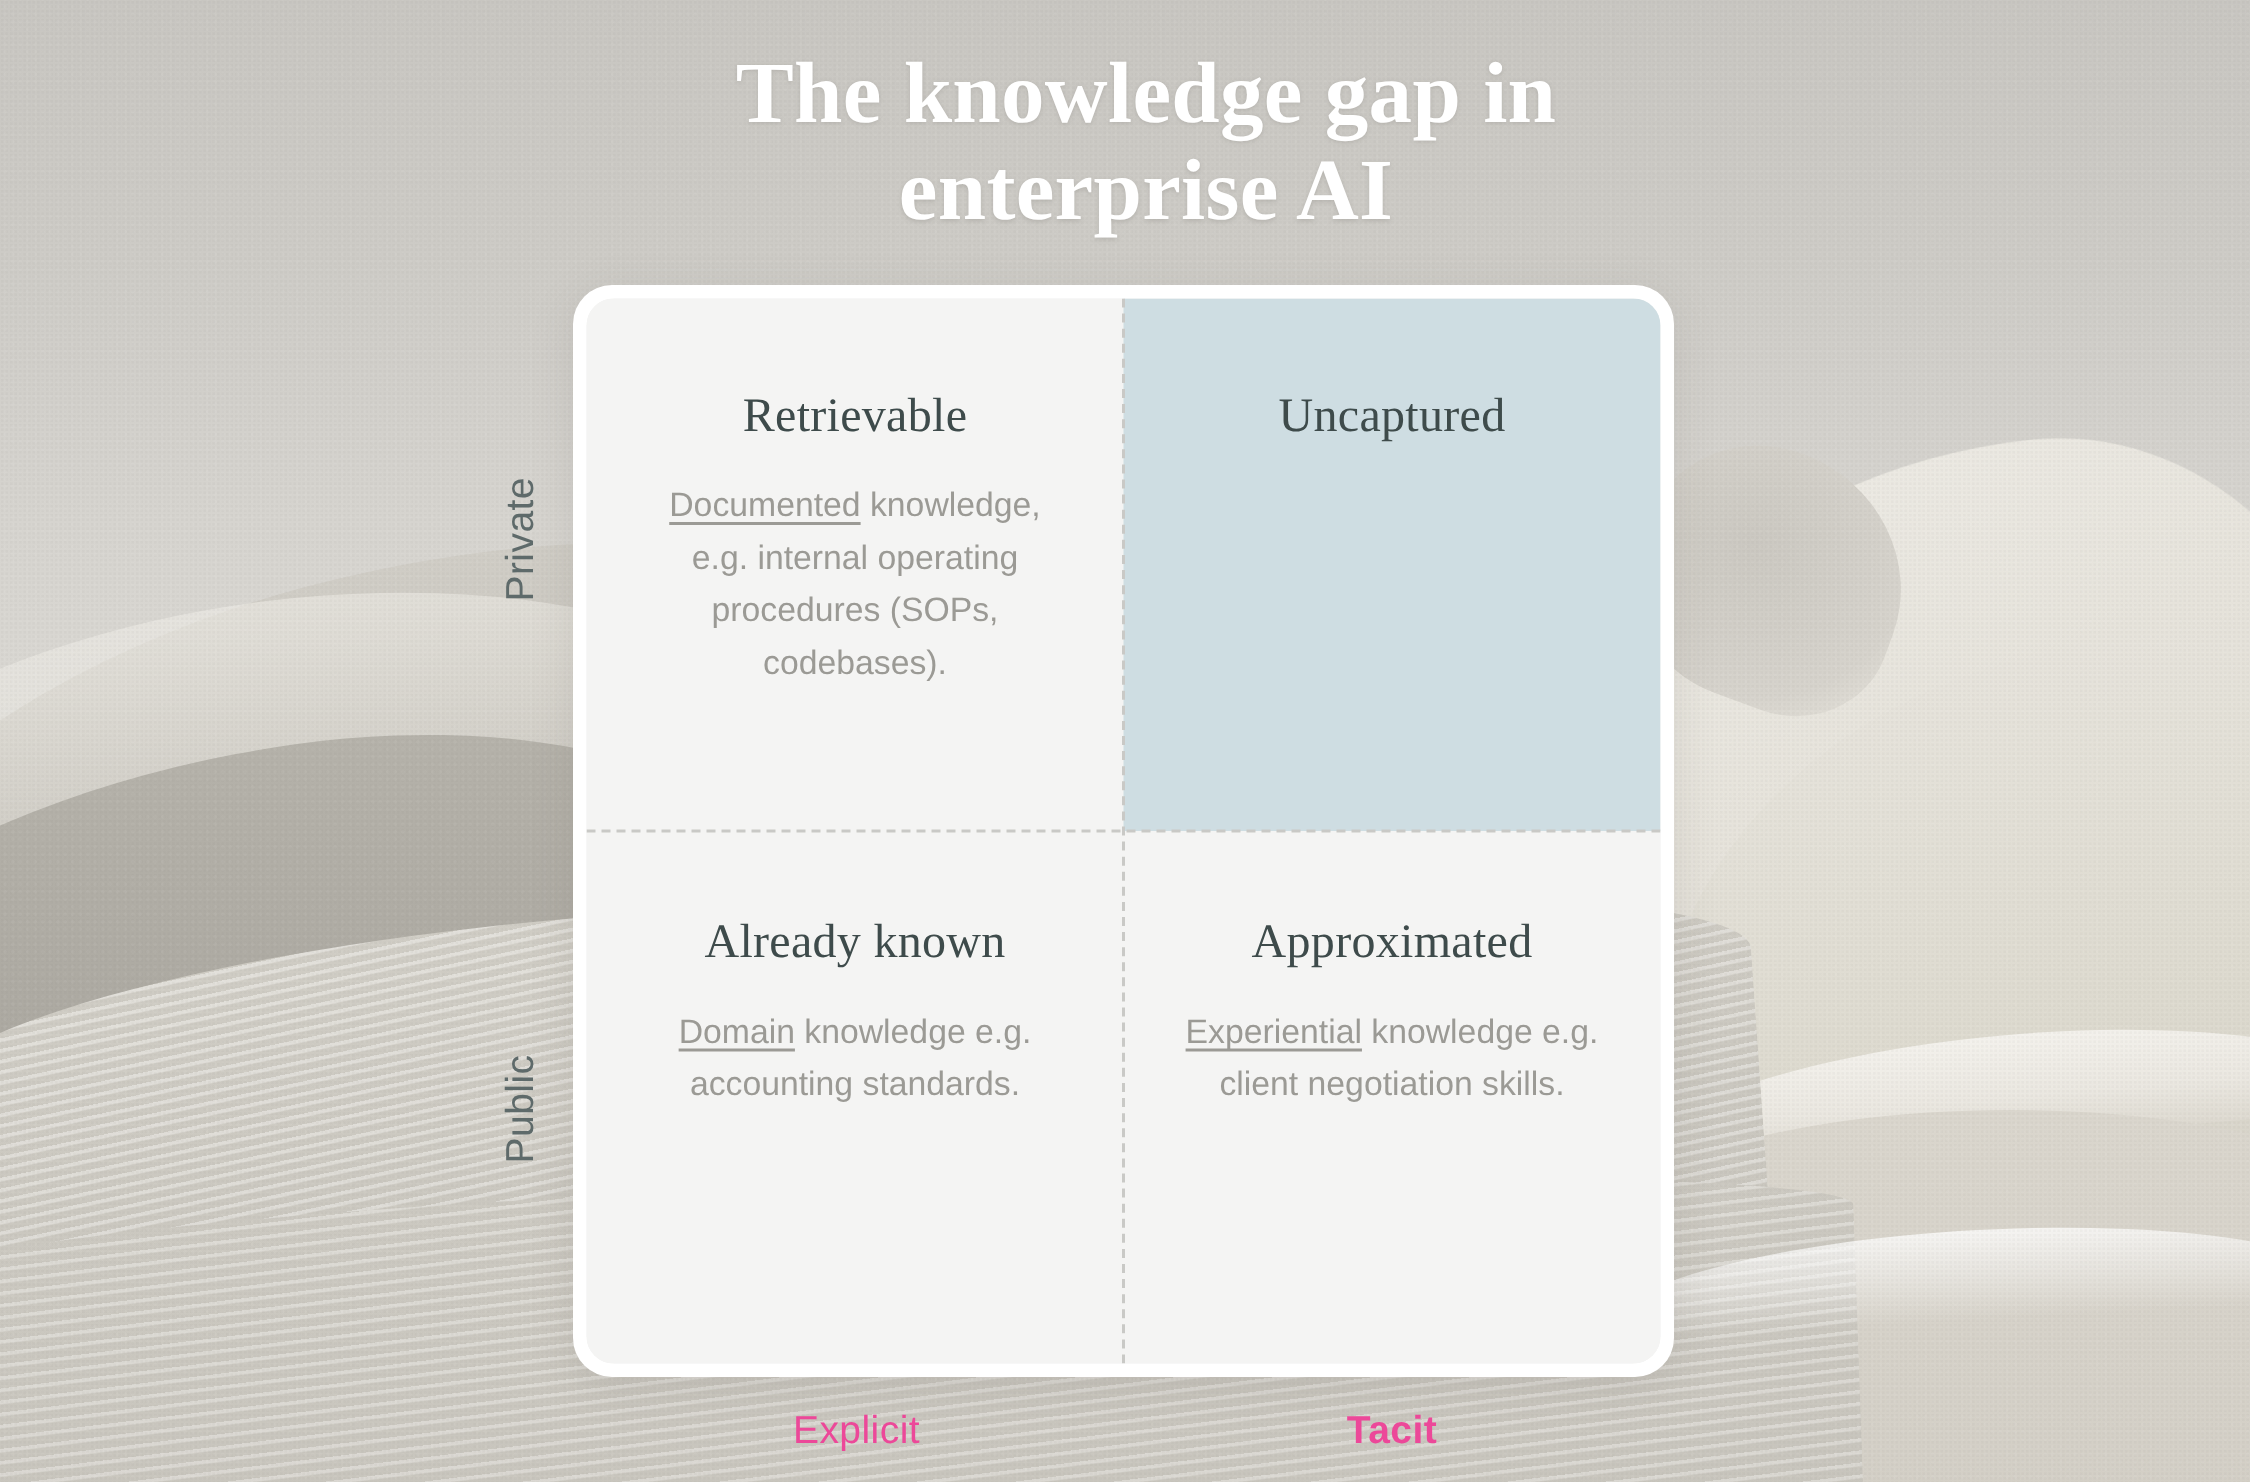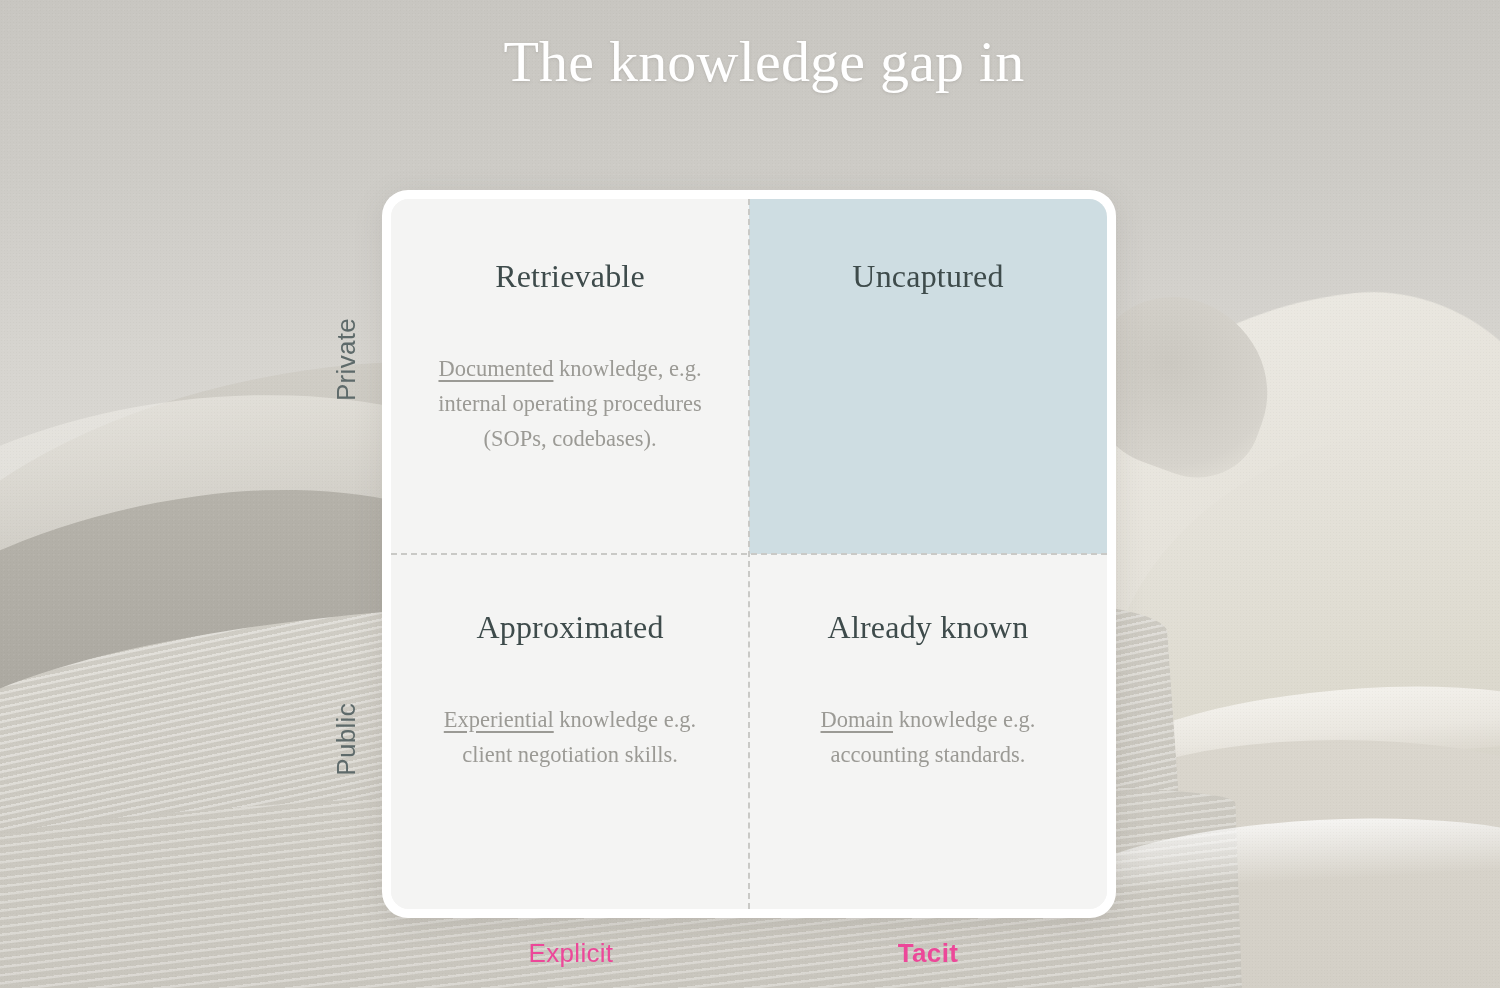--- a/index.html
+++ b/index.html
@@ -113,21 +113,21 @@
   
   #title{
     position:absolute; left:0; top:30px; width:1500px;
     text-align:center;
     font-family:"Liberation Serif", serif;
     font-size:58px;
     line-height:1.12;
     color:#ffffff;
     letter-spacing:.2px;
     text-shadow:0 1px 3px rgba(140,138,132,.35);
-    font-weight:400;
+    font-weight:700;
     padding-left:28px;
   }
   #title .line{ display:block; }
 
   
   #matrix-card{
     position:absolute;
     left:382px; top:190px;
     width:734px; height:728px;
     background:#ffffff;
@@ -159,26 +159,25 @@
   .q-title{
     font-family:"Liberation Serif", serif;
     font-size:32px;
     font-weight:400;
     color:#3e4b4b;
     letter-spacing:.2px;
     line-height:1.1;
     margin-bottom:26px;
   }
   .q-body{
-    font-family:Liberation Serif, serif;
+    font-family:Liberation Sans, sans-serif;
     font-size:22.5px;
     line-height:1.55;
     color:#9b9a95;
     max-width:300px;
-    margin-top:32px;
   }
   .q-body .lead{ text-decoration:underline; text-underline-offset:4px; }
 
   
   .divider{
     position:absolute; pointer-events:none; z-index:3;
   }
   .divider.vertical{
     left:50%; top:0; width:0; height:100%;
     border-left:2px dashed #c9c9c6;
@@ -226,50 +225,51 @@
   <div class="layer dune-right-crest"></div>
   <div class="layer dune-right-low"></div>
   <div class="layer sand-foreground"></div>
   <div class="layer sand-foreground2"></div>
   <div class="layer dune-shadow-band"></div>
   <div class="layer grain"></div>
 </div>
 
 <h1 id="title">
   <span class="line">The knowledge gap in</span>
+  <span class="line">enterprise AI</span>
 </h1>
 
 <div id="matrix-card">
   <div id="matrix-grid">
 
     <div class="quadrant">
       <div class="q-title">Retrievable</div>
       <div class="q-body">
         <span class="lead">Documented</span><span> knowledge, e.g. internal operating procedures (SOPs, codebases).</span>
       </div>
     </div>
 
     <div class="quadrant highlight">
       <div class="q-title">Uncaptured</div>
     </div>
 
     <div class="quadrant row2">
+      <div class="q-title">Already known</div>
+      <div class="q-body">
+        <span class="lead">Domain</span><span> knowledge e.g. accounting standards.</span>
+      </div>
+    </div>
+
+    <div class="quadrant row2">
       <div class="q-title">Approximated</div>
       <div class="q-body">
         <span class="lead">Experiential</span><span> knowledge e.g. client negotiation skills.</span>
       </div>
     </div>
 
-    <div class="quadrant row2">
-      <div class="q-title">Already known</div>
-      <div class="q-body">
-        <span class="lead">Domain</span><span> knowledge e.g. accounting standards.</span>
-      </div>
-    </div>
-
     <div class="divider vertical"></div>
     <div class="divider horizontal"></div>
   </div>
 </div>
 
 <div class="axis-y" id="axis-private">Private</div>
 <div class="axis-y" id="axis-public">Public</div>
 <div class="axis-x" id="axis-explicit">Explicit</div>
 <div class="axis-x" id="axis-tacit">Tacit</div>
 

